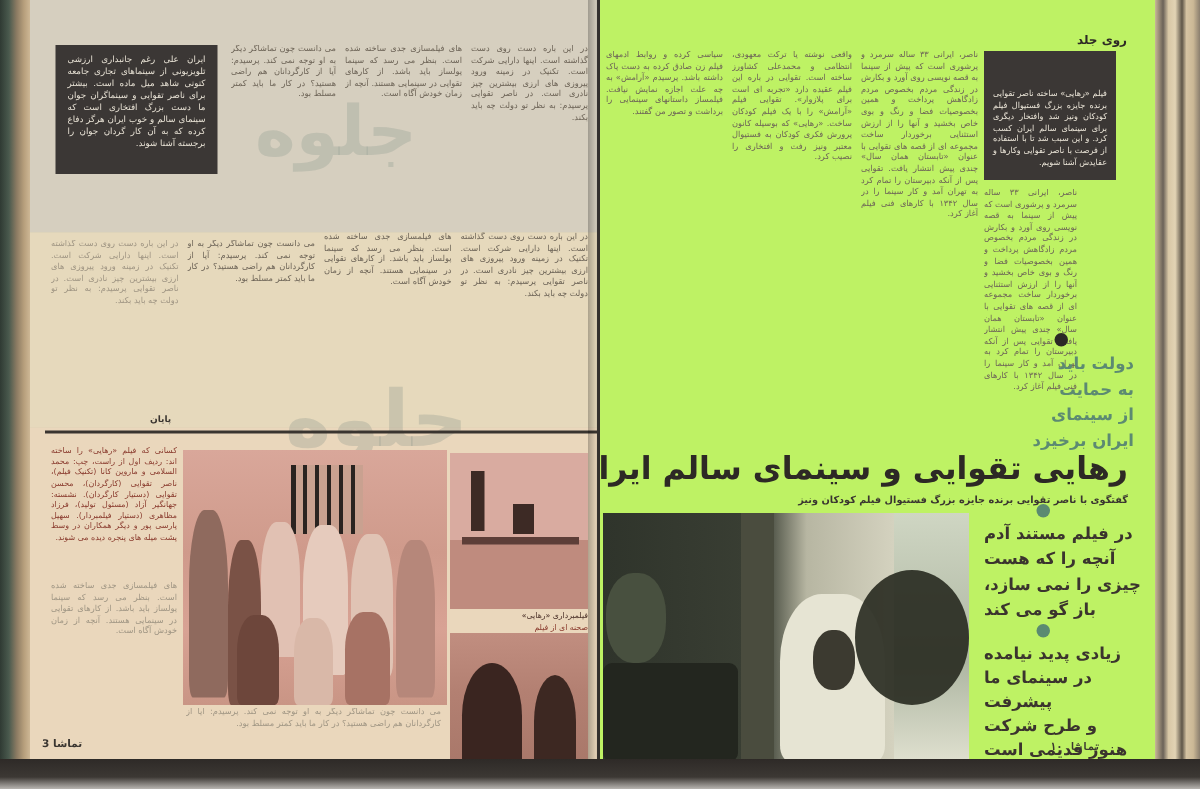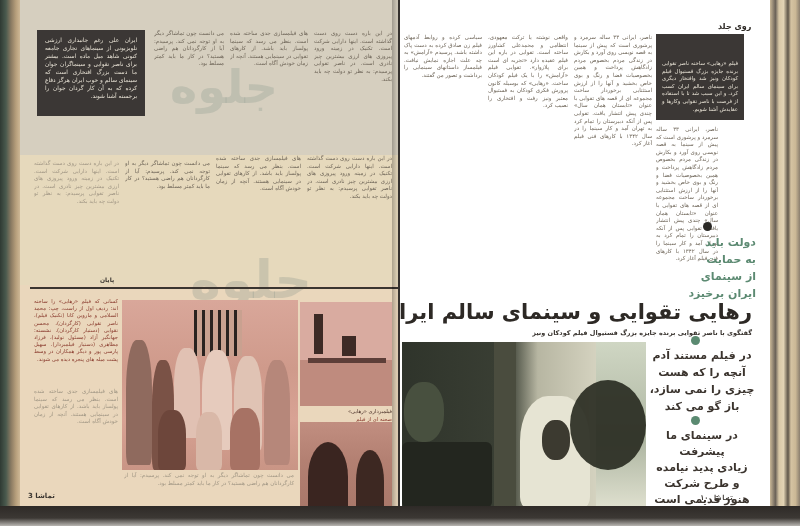--- a/index.html
+++ b/index.html
@@ -8,35 +8,35 @@
   
   .spine-left{left:0;top:0;width:20px;height:526px;background:linear-gradient(90deg,#2f3a33 0,#4a5a4e 30%,#8a7a62 55%,#b79f7c 80%,#cdb795 100%);}
   .spine-right{left:770px;top:0;width:30px;height:526px;background:linear-gradient(90deg,#c9b797 0,#6b6258 18%,#d8c7a6 30%,#e2d3b4 45%,#5e5548 60%,#d5c3a2 70%,#cbb896 85%,#8a7e6e 100%);}
   .bottom-shadow{left:0;top:506px;width:800px;height:20px;background:linear-gradient(180deg,#2e2a27 0,#3c3834 60%,#b9b6b2 100%);}
   
   .page-left{left:20px;top:0;width:378px;height:508px;background:#d9cdb3;overflow:hidden;}
   .page-left-top{left:0;top:0;width:378px;height:155px;background:#d6cfbf;}
   .page-left-mid{left:0;top:155px;width:378px;height:130px;background:#e6d9bc;}
   .page-left-low{left:0;top:285px;width:378px;height:223px;background:#ead7bc;}
   .gutter{left:392px;top:0;width:10px;height:508px;background:linear-gradient(90deg,rgba(0,0,0,.25),rgba(0,0,0,.05) 50%,rgba(0,0,0,.18));}
-  .page-right{left:400px;top:0;width:370px;height:508px;background:#ffffff;overflow:hidden;}
+  .page-right{left:400px;top:0;width:370px;height:508px;background:#bef264;overflow:hidden;}
   .dark-box{background:#3b3735;color:#e9e3d6;font-size:6.5px;line-height:9px;direction:rtl;text-align:justify;padding:6px 8px;box-sizing:border-box;}
   .col{font-size:5.5px;line-height:7.6px;color:#6d6457;direction:rtl;text-align:justify;overflow:hidden;}
   .col-faint{color:#a09684;}
   .col-red{color:#8a3b2e;}
   .hr{height:1.5px;background:#3a3530;}
   .photo{overflow:hidden;}
   .sepia1{background:linear-gradient(180deg,#d9a79a 0,#cf9a8b 40%,#d8a294 70%,#c99585 100%);}
   .sepia2{background:linear-gradient(180deg,#c18e80 0,#b38072 45%,#a9786a 100%);}
   .sepia3{background:#c9a495;}
   .duo{background:linear-gradient(90deg,#2f342b 0,#3a3f34 55%,#b7b6a2 70%,#d4d2bf 100%);}
   .green-dot{width:9px;height:9px;border-radius:50%;background:#5b8a71;}
   .black-dot{width:9px;height:9px;border-radius:50%;background:#2b2926;}
   .pull{color:#5c8a72;font-weight:bold;direction:rtl;text-align:right;}
-  .pull-dark{color:#3b342e;font-weight:bold;direction:rtl;text-align:center;}
+  .pull-dark{color:#3b342e;font-weight:bold;direction:rtl;text-align:left;margin-left:10px;}
   .headline{font-weight:bold;color:#2d2925;direction:rtl;text-align:right;white-space:nowrap;}
   .folio{font-size:7px;color:#3a3530;font-weight:bold;direction:rtl;}
   .watermark{color:rgba(150,160,150,.35);font-weight:bold;direction:rtl;white-space:nowrap;}
   .figure{border-radius:40% 40% 10% 10%;}
 </style>
 </head>
 <body>
 
 <div class="abs spine-left"></div>
 <div class="abs spine-right"></div>
@@ -133,22 +133,22 @@
 
   <div class="abs green-dot" style="left:291px;top:336px;"></div>
   <div class="abs pull-dark" style="left:246px;top:347px;width:112px;font-size:11px;line-height:17px;">
     <div>در فیلم مستند آدم</div>
     <div>آنچه را که هست</div>
     <div>چیزی را نمی سازد،</div>
     <div>باز گو می کند</div>
   </div>
   <div class="abs green-dot" style="left:291px;top:416px;"></div>
   <div class="abs pull-dark" style="left:246px;top:428px;width:112px;font-size:11px;line-height:16px;">
+    <div>زیادی پدید نیامده</div>
     <div>در سینمای ما پیشرفت</div>
-    <div>زیادی پدید نیامده</div>
     <div>و طرح شرکت</div>
     <div>هنوز قدیمی است</div>
   </div>
 
   <div class="abs folio" style="left:300px;top:494px;font-family:Liberation Mono, monospace;">تماشا ۱۰</div>
 </div>
 
 <div class="abs bottom-shadow"></div>
 
 </body></html>

